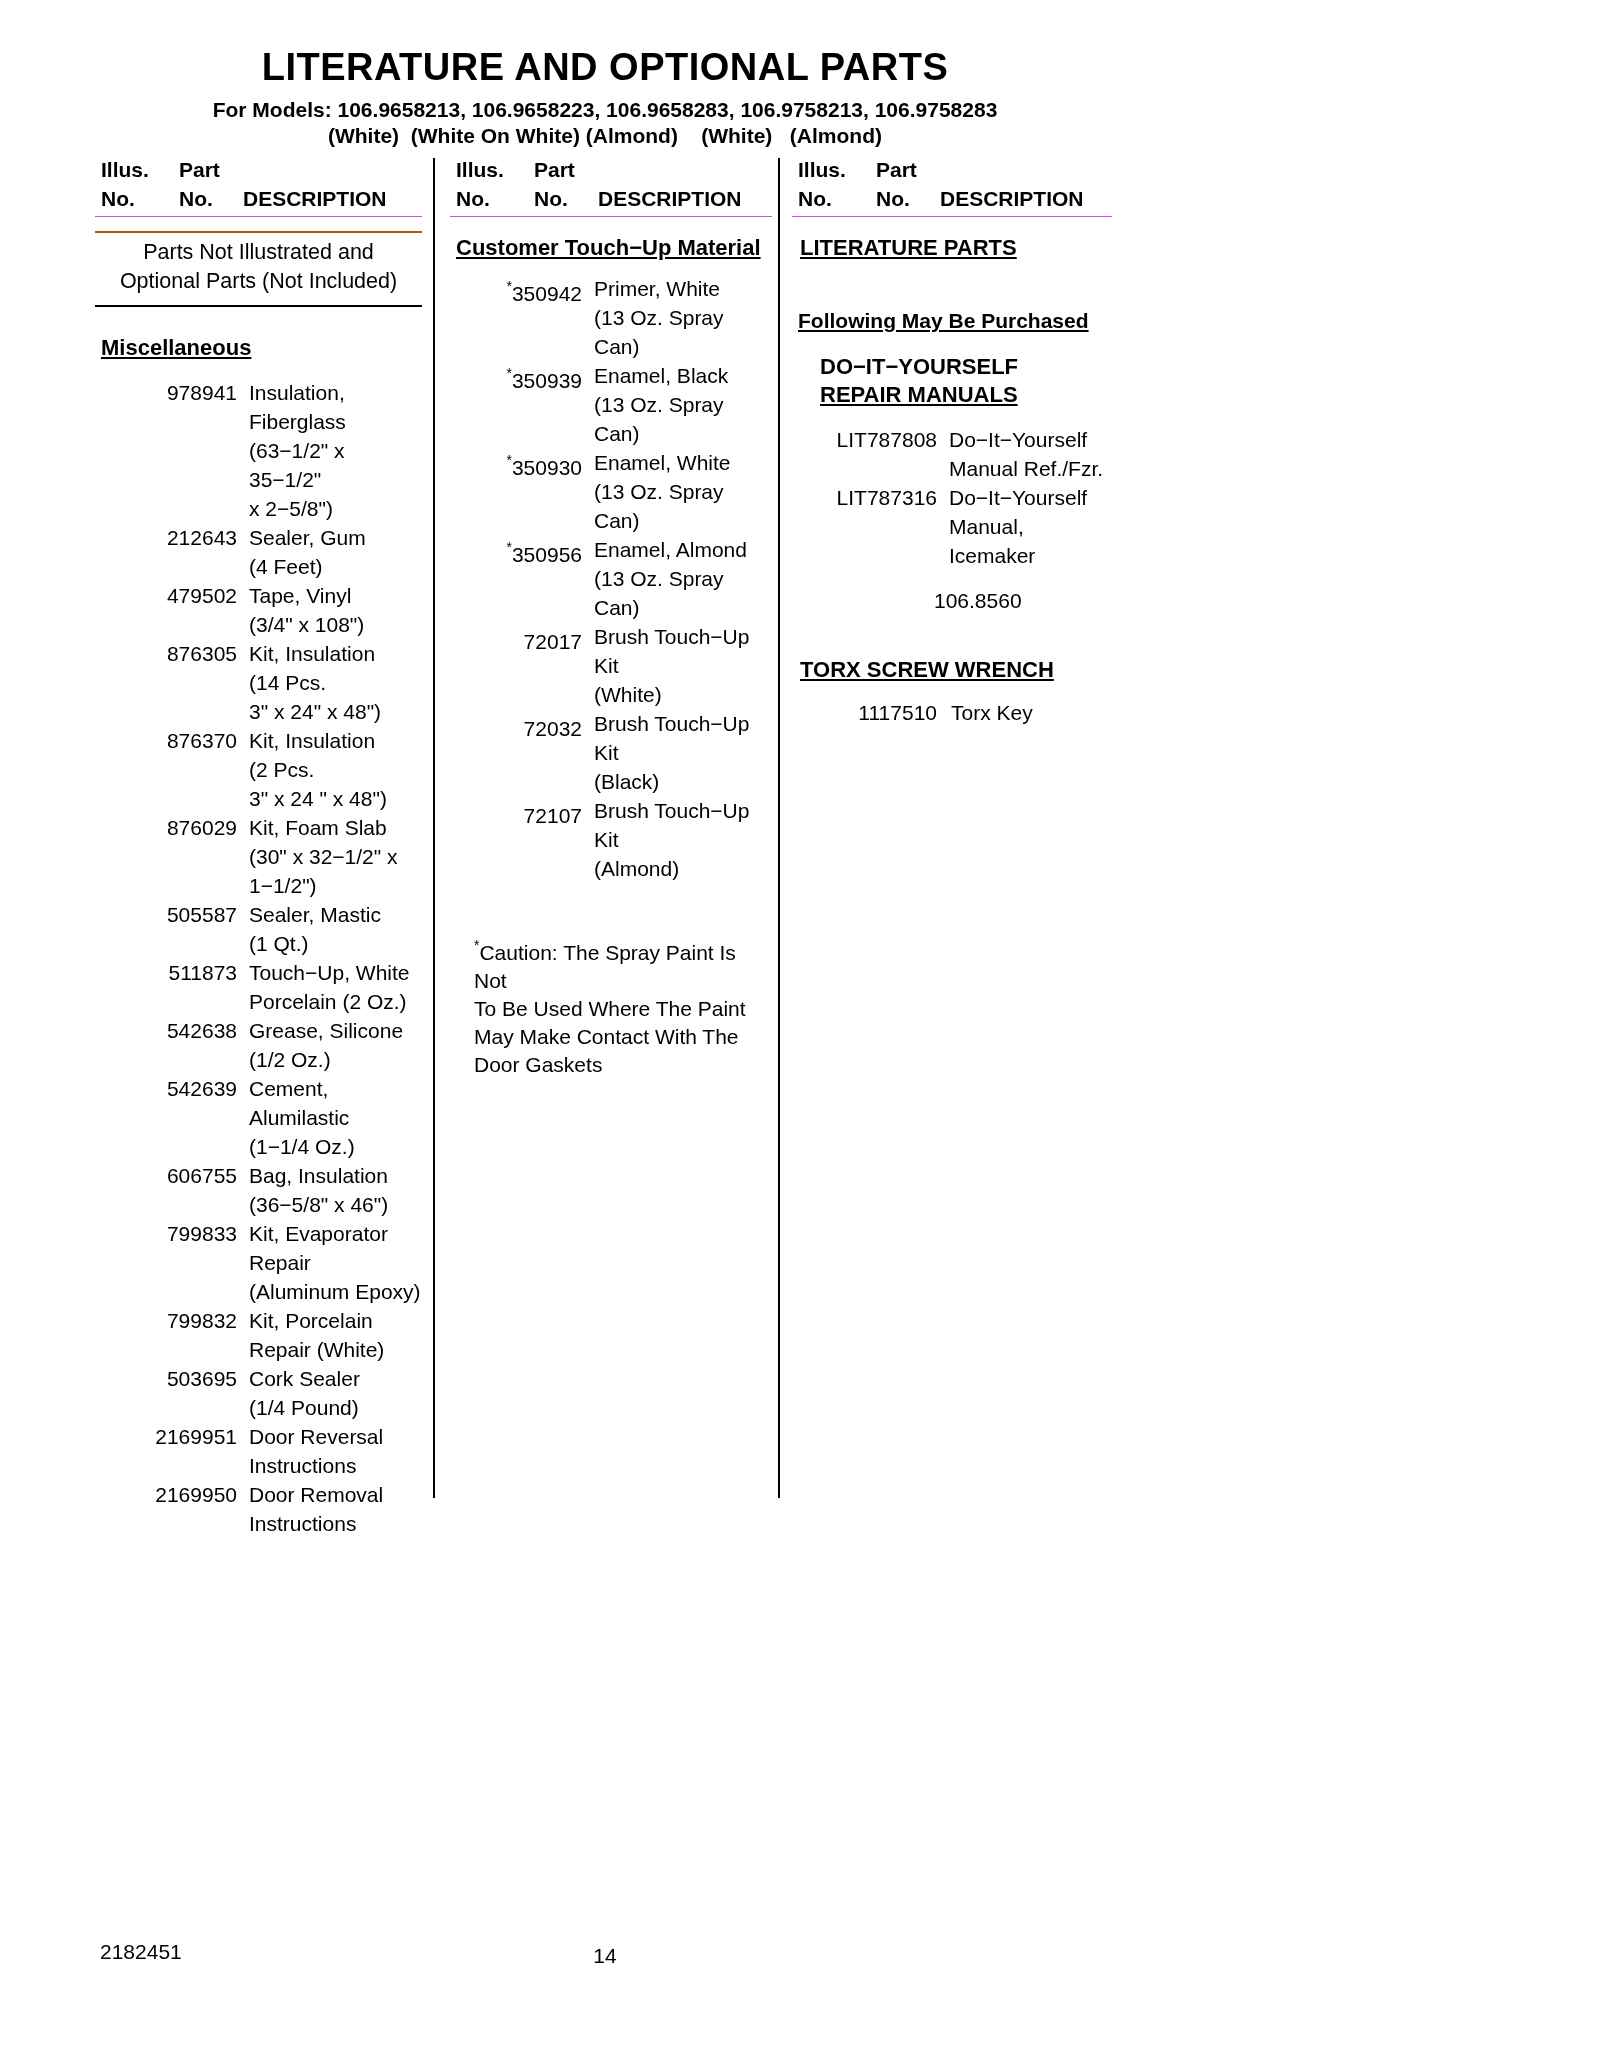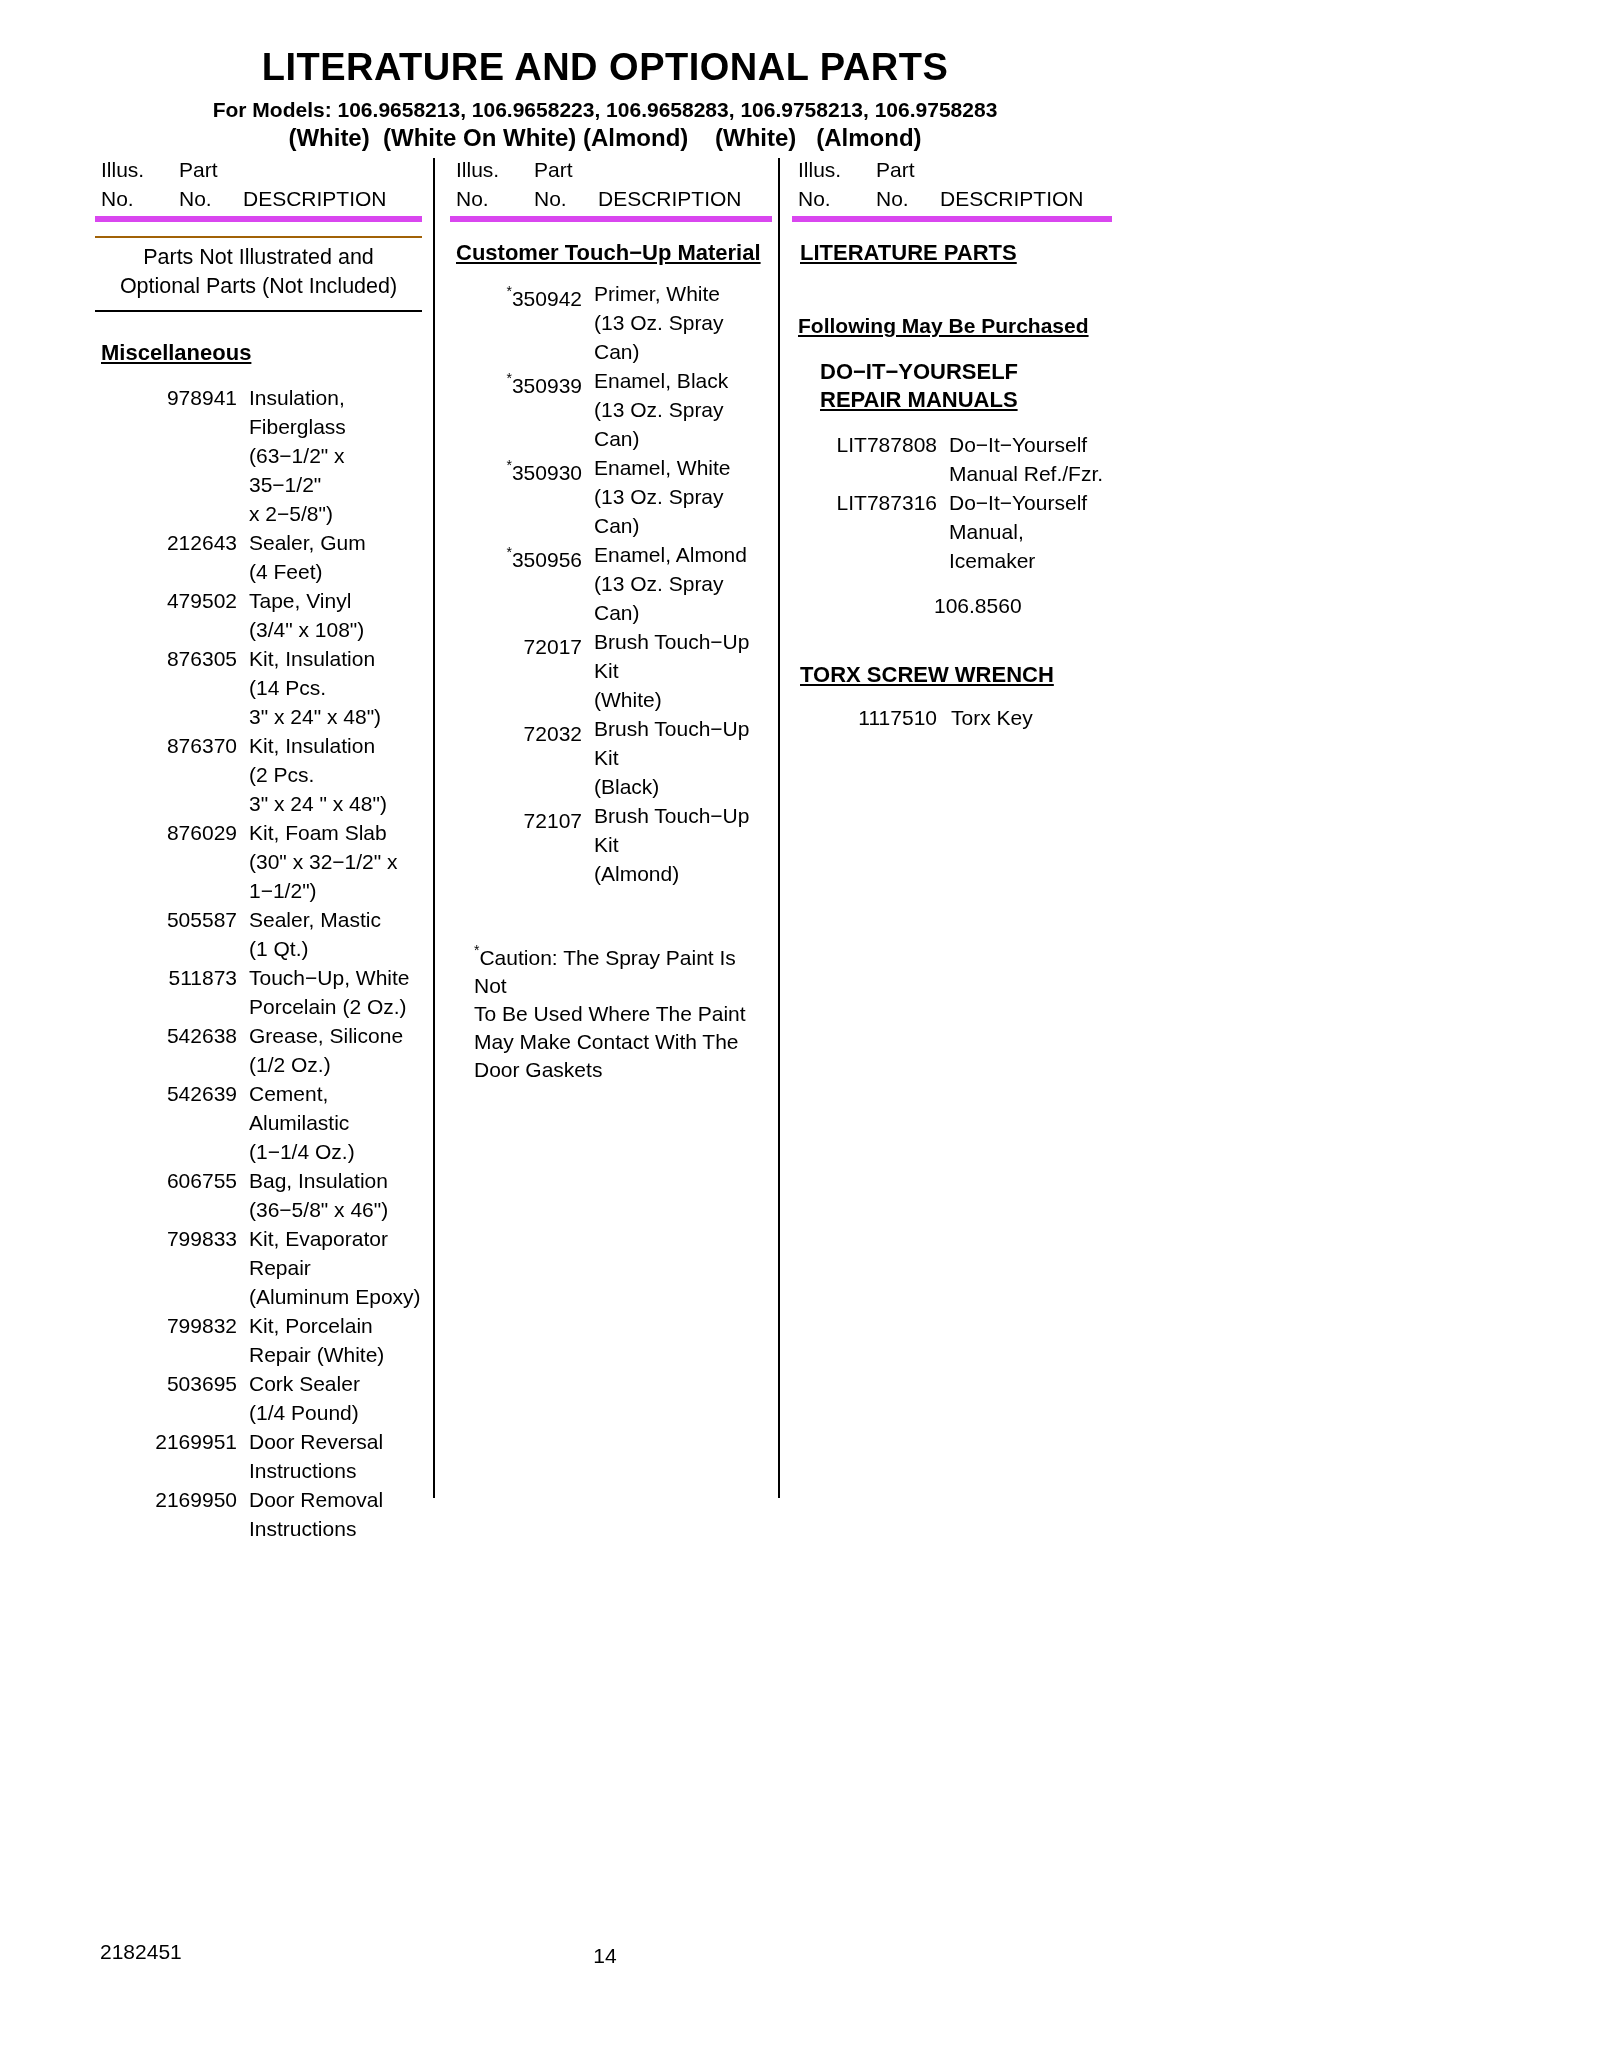--- a/index.html
+++ b/index.html
@@ -10,35 +10,35 @@
     background: #ffffff;
     color: #000000;
     font-family: "Liberation Sans", sans-serif;
     overflow: hidden;
   }
 
   
   .header { position: absolute; left: 90px; top: 46px; width: 1030px; text-align: center; }
   .title  { font-size: 38px; font-weight: 700; letter-spacing: 0.5px; }
   .models { font-size: 21px; font-weight: 700; margin-top: 9px; white-space: pre; }
-  .colors { font-size: 24px; font-weight: 700; margin-top: 2px; white-space: pre; }
+  .colors { font-size: 21px; font-weight: 700; margin-top: 2px; white-space: pre; }
 
   
   .vdiv { position: absolute; top: 158px; height: 1340px; width: 2px; background: #000; }
   #vdiv1 { left: 433px; }
   #vdiv2 { left: 778px; }
 
   
   .col { position: absolute; top: 155px; font-size: 21px; line-height: 29px; }
   #col1 { left: 95px;  width: 327px; }
   #col2 { left: 450px; width: 322px; }
   #col3 { left: 792px; width: 320px; }
 
   
-  .thead { font-weight: 400; border-bottom: 6px solid #d946ef; padding-bottom: 3px; }
+  .thead { font-weight: 700; border-bottom: 1px solid #d946ef; padding-bottom: 3px; }
   .hrow  { display: flex; padding-left: 6px; }
   .h-illus, .h-no1 { width: 78px; }
   .h-no2 { width: 64px; }
 
   
   .rows { margin-top: 16px; }
   .row  { display: flex; align-items: flex-start; }
   .part-cell { flex: 0 0 142px; text-align: right; }
   .desc-cell { margin-left: 12px; white-space: pre-line; }
   #col2 .part-cell { flex-basis: 132px; }

